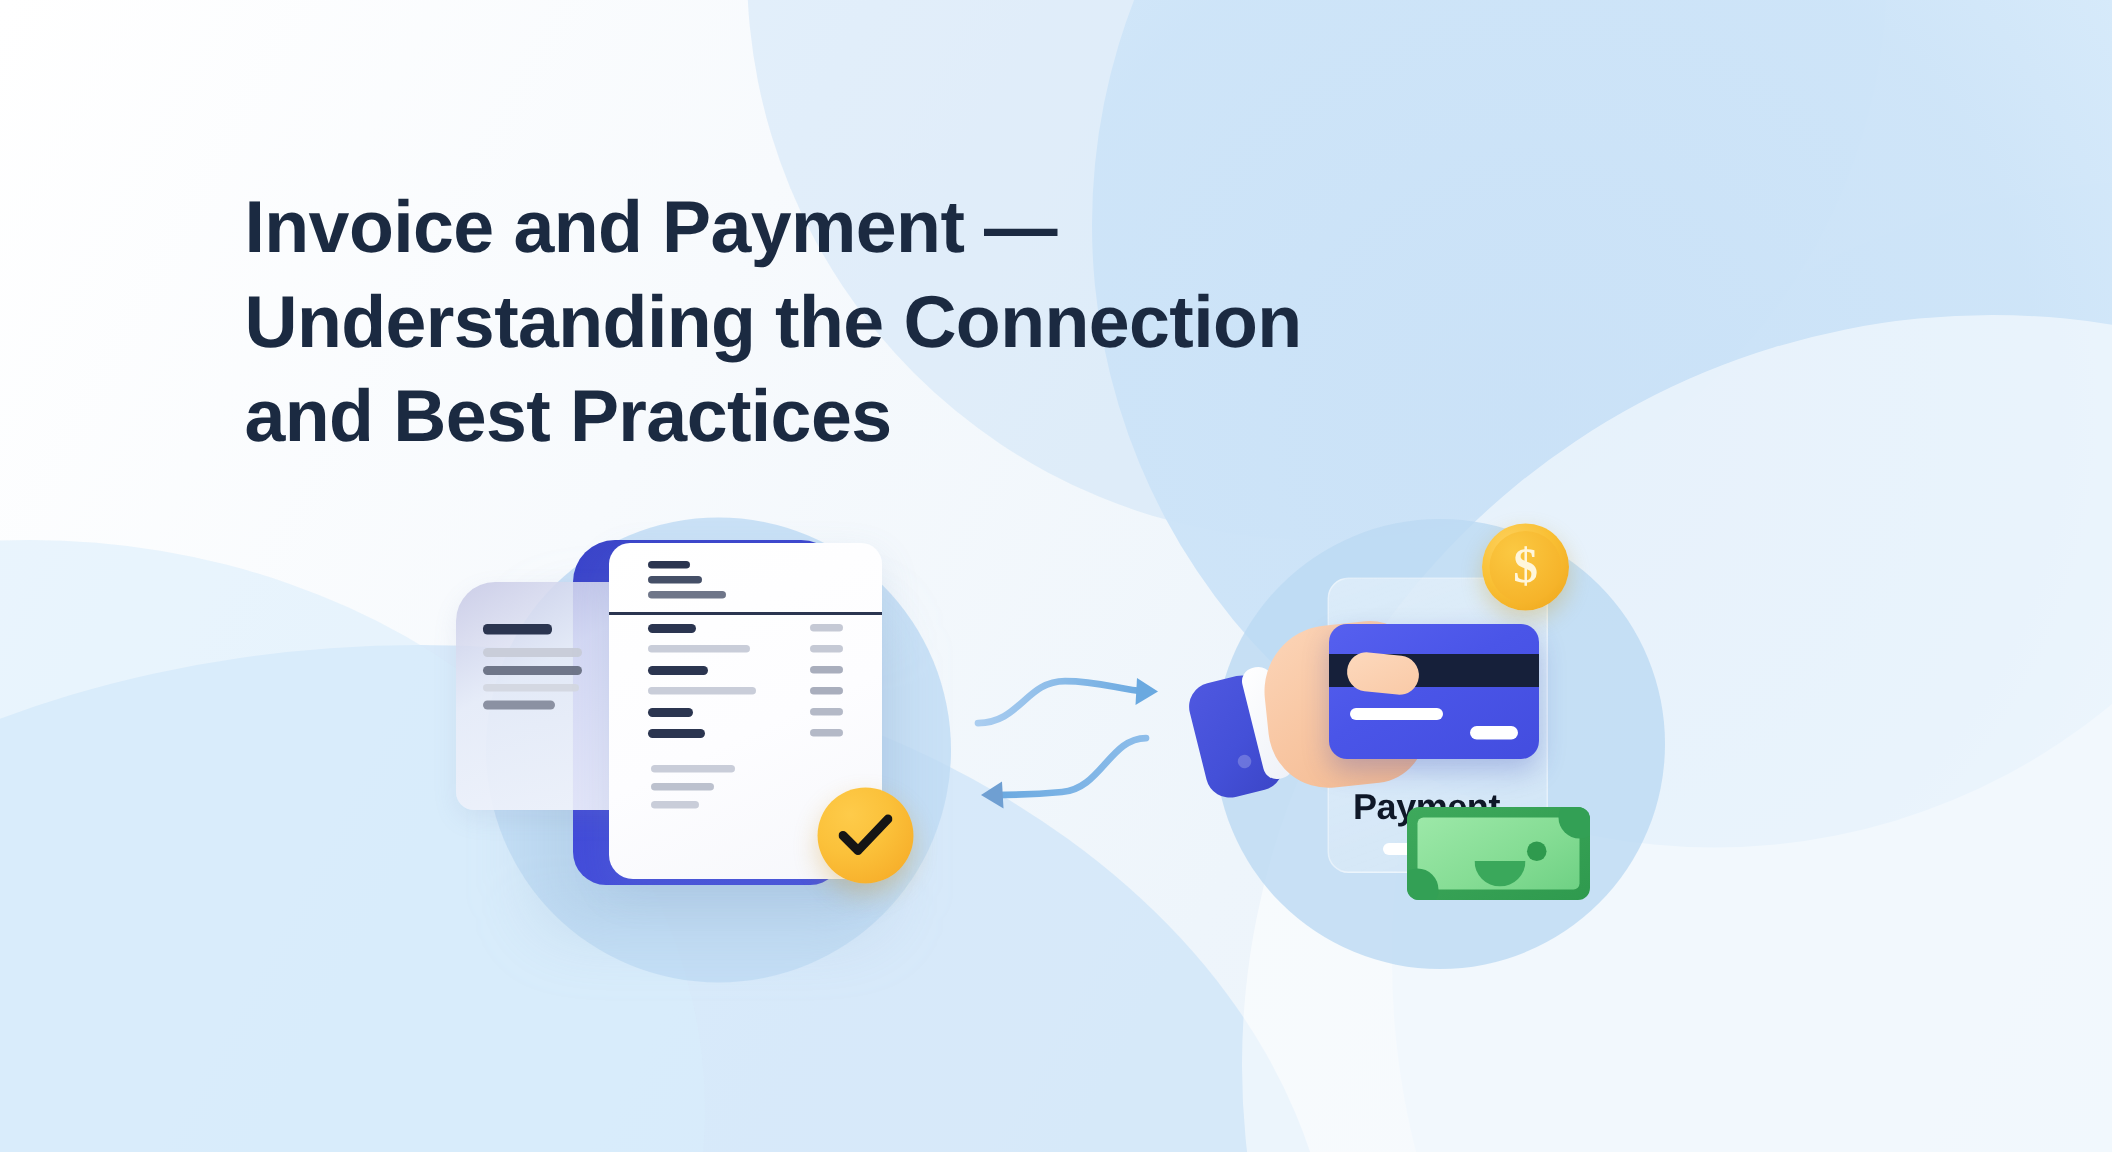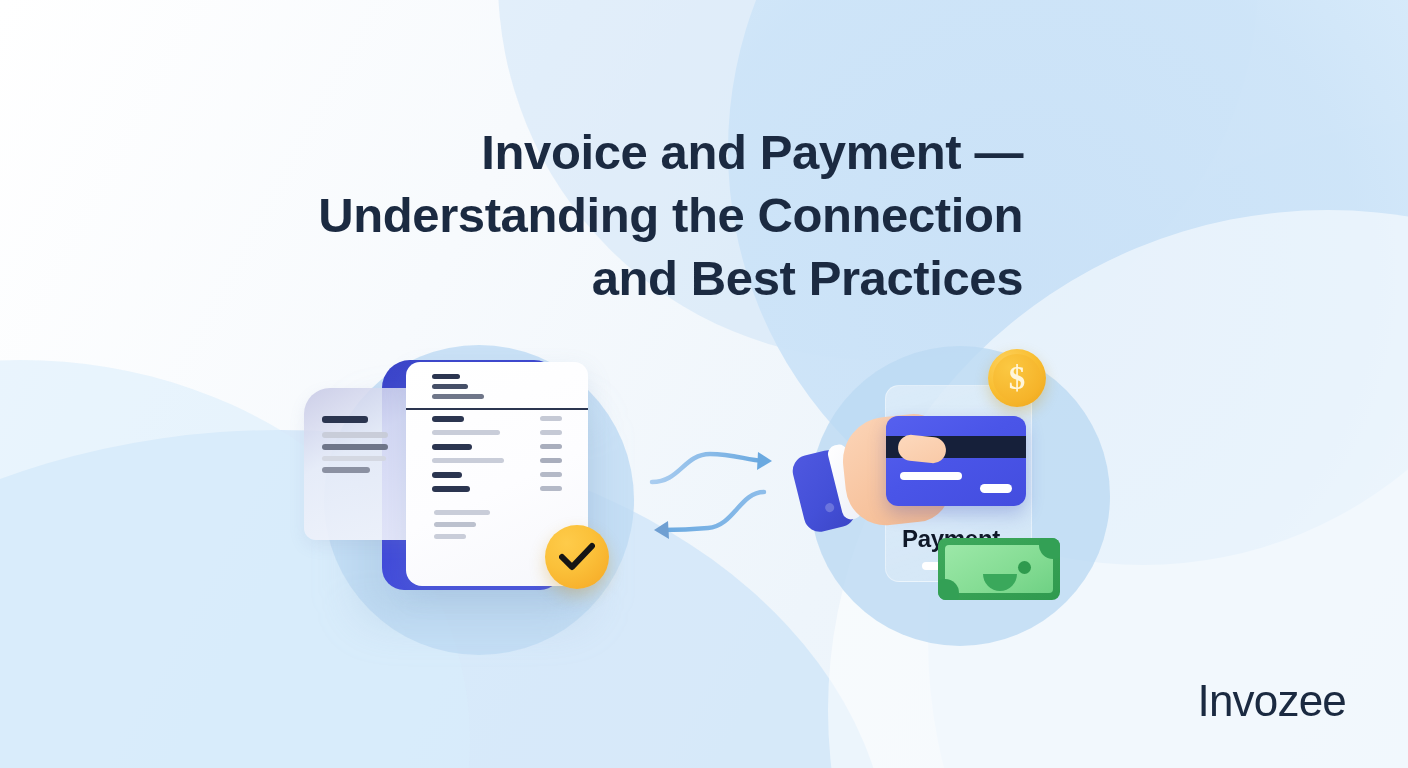--- a/index.html
+++ b/index.html
@@ -88,21 +88,20 @@
     position: absolute;
     left: 163px;
     top: 88px;
     width: 860px;
     color: #1b2a41;
     font-size: 49px;
     line-height: 63px;
     font-weight: 700;
     letter-spacing: -0.4px;
     white-space: pre-line;
-    text-align: right;
   }
 
   
   .logo {
     position: absolute;
     right: 62px;
     bottom: 42px;
     color: #1b2a41;
     font-size: 44px;
     font-weight: 400;
@@ -521,15 +520,14 @@
     <div class="note">
       <div class="note-inner">
         <div class="note-c1"></div>
         <div class="note-c2"></div>
         <div class="note-arc"></div>
         <div class="note-dot"></div>
       </div>
     </div>
   </div>
 
-  <div class="logo">Invozee</div>
 
 </div>
 
 </body></html>

